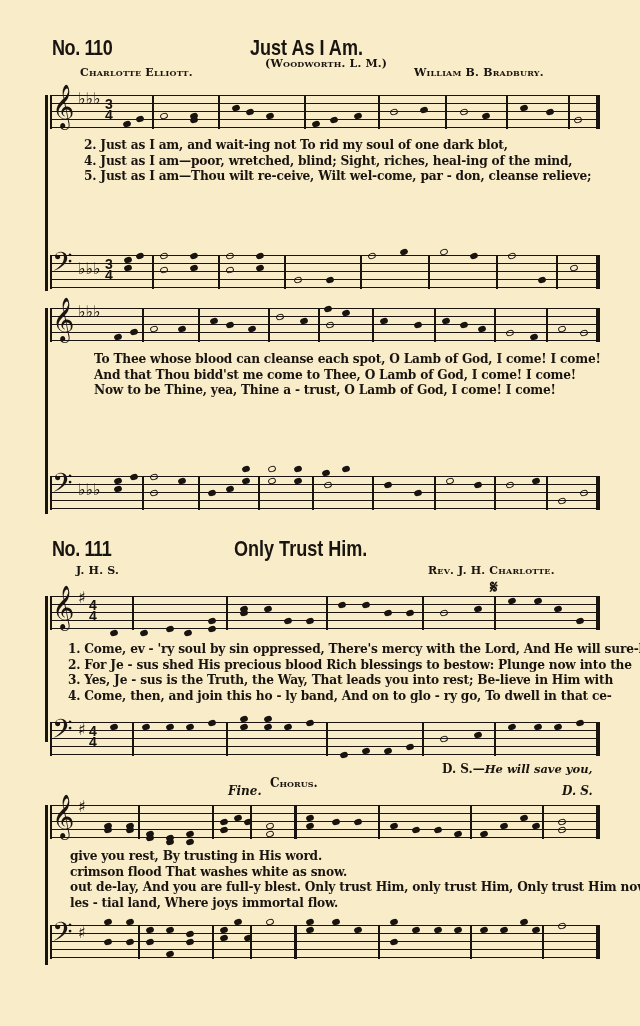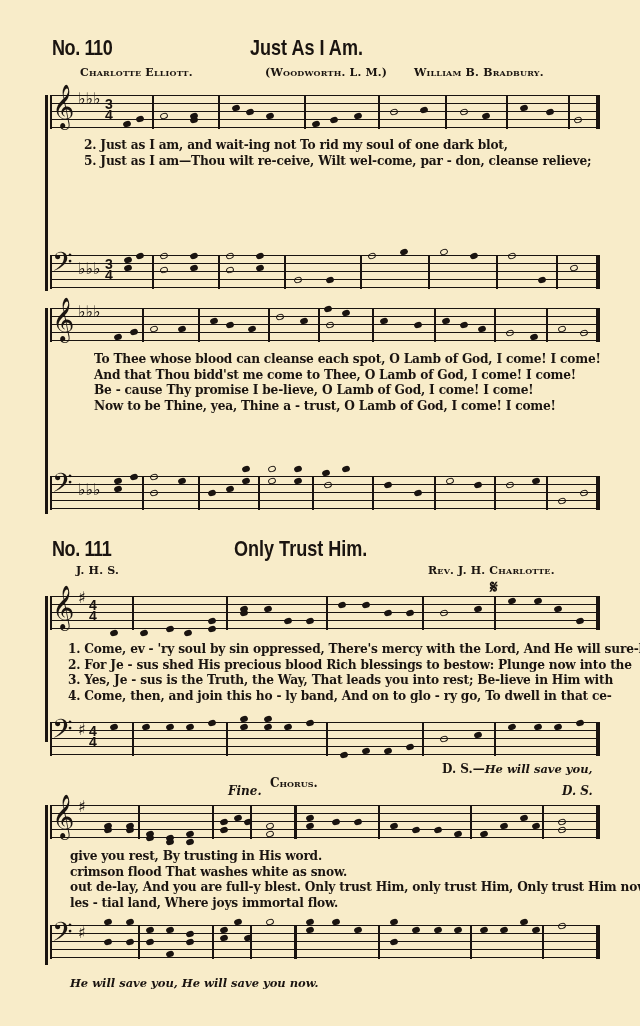--- a/index.html
+++ b/index.html
@@ -33,21 +33,21 @@
   .brace { position: absolute; width: 3px; background: #1a1410; }
 </style>
 </head>
 <body>
 
 <div class="page">
 
   <div class="abs hymn-no" style="left:52px; top:35px;">No. 110</div>
   <div class="abs hymn-title" style="left:250px; top:35px;">Just As I Am.</div>
   <div class="abs credit" style="left:80px; top:66px;">Charlotte Elliott.</div>
-  <div class="abs credit" style="left:265px; top:66px;">(Woodworth. L. M.)</div>
+  <div class="abs credit" style="left:265px; top:57px;">(Woodworth. L. M.)</div>
   <div class="abs credit" style="left:414px; top:66px;">William B. Bradbury.</div>
 
   <div class="brace" style="left:45px; top:95px; height:196px;"></div>
   <div class="staff" style="left:50px; top:95px; width:550px; height:34px;">
     <div class="line" style="top:0"></div>
       <div class="line" style="top:8px"></div>
       <div class="line" style="top:16px"></div>
       <div class="line" style="top:24px"></div>
       <div class="line" style="top:32px"></div>
     <div class="clef" style="left:2px; top:-8px;">𝄞</div>
@@ -77,20 +77,21 @@
       <div class="note" style="left:370px; top:12px;"></div>
     <div class="note open" style="left:410px; top:14px;"></div>
       <div class="note" style="left:432px; top:18px;"></div>
     <div class="note" style="left:470px; top:10px;"></div>
       <div class="note" style="left:496px; top:14px;"></div>
     <div class="note open" style="left:524px; top:22px;"></div>
   </div>
 
   <div class="abs lyrics" style="left:84px; top:138px;">
     <div>2. Just   as   I   am,  and  wait-ing not   To  rid   my  soul   of  one dark blot,</div>
+    <div>4. Just   as   I   am—poor, wretched, blind; Sight, riches, heal-ing  of  the mind,</div>
     <div>5. Just   as   I   am—Thou wilt  re-ceive, Wilt wel-come, par - don, cleanse relieve;</div>
   </div>
 
   <div class="staff" style="left:50px; top:255px; width:550px; height:34px;">
     <div class="line" style="top:0"></div>
       <div class="line" style="top:8px"></div>
       <div class="line" style="top:16px"></div>
       <div class="line" style="top:24px"></div>
       <div class="line" style="top:32px"></div>
     <div class="clef" style="left:2px; top:-6px; font-size:32px;">𝄢</div>
@@ -165,21 +166,20 @@
       <div class="note" style="left:428px; top:18px;"></div>
     <div class="note open" style="left:456px; top:22px;"></div>
       <div class="note" style="left:480px; top:26px;"></div>
     <div class="note open" style="left:508px; top:18px;"></div>
       <div class="note open" style="left:530px; top:22px;"></div>
   </div>
 
   <div class="abs lyrics" style="left:94px; top:352px;">
     <div>To Thee whose blood can cleanse each spot, O Lamb of  God,  I  come! I     come!</div>
     <div>And  that Thou bidd'st me come to Thee,   O Lamb of  God,  I  come! I     come!</div>
-    <div>Be  - cause Thy promise   I   be-lieve,   O Lamb of  God,  I  come! I     come!</div>
     <div>Now    to    be Thine, yea, Thine a - trust,  O Lamb of God,  I  come! I     come!</div>
   </div>
 
   <div class="staff" style="left:50px; top:476px; width:550px; height:34px;">
     <div class="line" style="top:0"></div>
       <div class="line" style="top:8px"></div>
       <div class="line" style="top:16px"></div>
       <div class="line" style="top:24px"></div>
       <div class="line" style="top:32px"></div>
     <div class="clef" style="left:2px; top:-6px; font-size:32px;">𝄢</div>
@@ -419,15 +419,14 @@
       <div class="note" style="left:362px; top:2px;"></div>
       <div class="note" style="left:384px; top:2px;"></div>
       <div class="note" style="left:404px; top:2px;"></div>
     <div class="note" style="left:430px; top:2px;"></div>
       <div class="note" style="left:450px; top:2px;"></div>
       <div class="note" style="left:470px; top:-6px;"></div>
       <div class="note" style="left:482px; top:2px;"></div>
     <div class="note open" style="left:508px; top:-2px;"></div>
   </div>
 
-  <div class="abs italic-note" style="left:70px; top:976px;">He will save you, He will save you now.</div>
 
 </div>
 
 </body></html>

